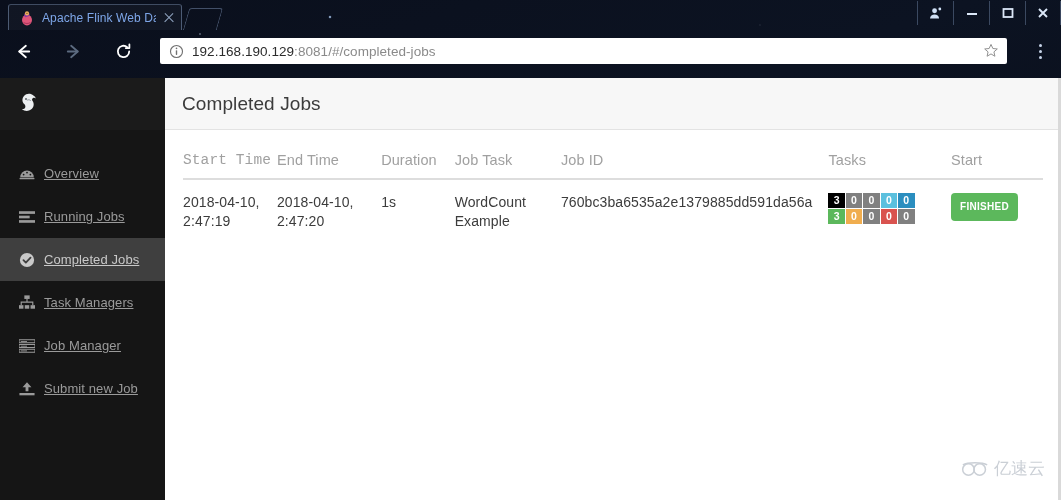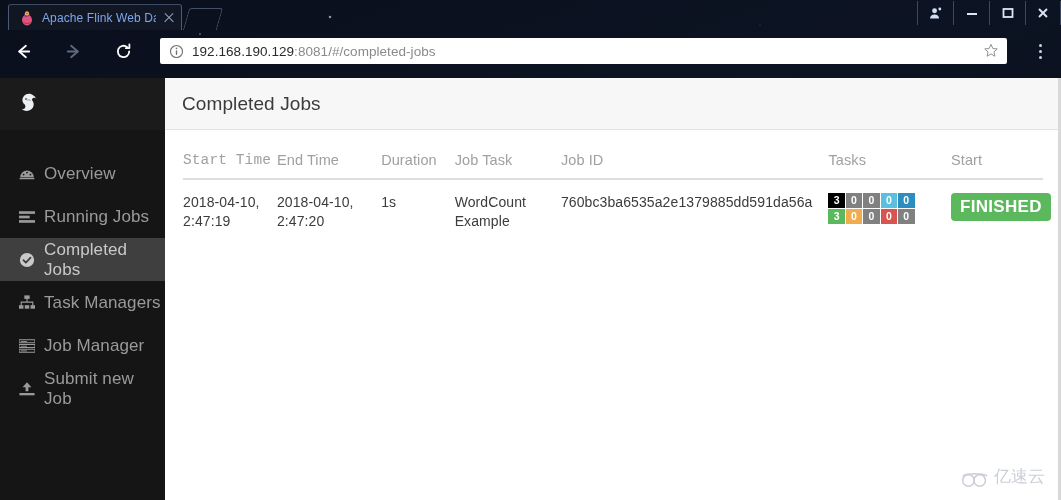--- a/index.html
+++ b/index.html
@@ -175,22 +175,23 @@
     padding-left: 14px;
     background: #1b1b1b;
   }
   .sb-nav { padding-top: 22px; }
   .sb-item {
     height: 43px;
     display: flex; align-items: center;
     gap: 9px;
     padding-left: 18px;
     color: #9a9a9a;
-    font-size: 17px;
+    font-size: 13px;
     letter-spacing: .1px;
+    text-decoration: underline;
   }
   .sb-item.active { background: #3f3f3f; color: #c9c9c9; }
   .sb-ico {
     width: 17px; flex: 0 0 17px;
     display: flex; align-items: center; justify-content: center;
   }
 
   
   .main { flex: 1 1 auto; display: flex; flex-direction: column; min-width: 0; }
   .page-head {
@@ -243,29 +244,29 @@
     color: #ffffff;
     font-size: 10.5px;
     font-weight: 700;
     line-height: 1;
   }
   .badge {
     display: inline-block;
     padding: 4px 9px 5px;
     border-radius: 4px;
     color: #fff;
-    font-size: 17px;
+    font-size: 10px;
     font-weight: 700;
     letter-spacing: .3px;
   }
 
   
   .watermark {
-    position: absolute; right: 16px; bottom: 12px;
-    display: flex; align-items: flex-end; gap: 5px;
+    position: absolute; right: 16px; bottom: 20px;
+    display: flex; align-items: center; gap: 5px;
     opacity: .55;
   }
   .wm-text {
     font-size: 17px; color: #9fa8b4;
     font-family: "DejaVu Sans", sans-serif;
     letter-spacing: 0px;
   }
   
   .edge-sliver {
     position: absolute; right: 0; top: 78px; width: 3px; height: 422px;

